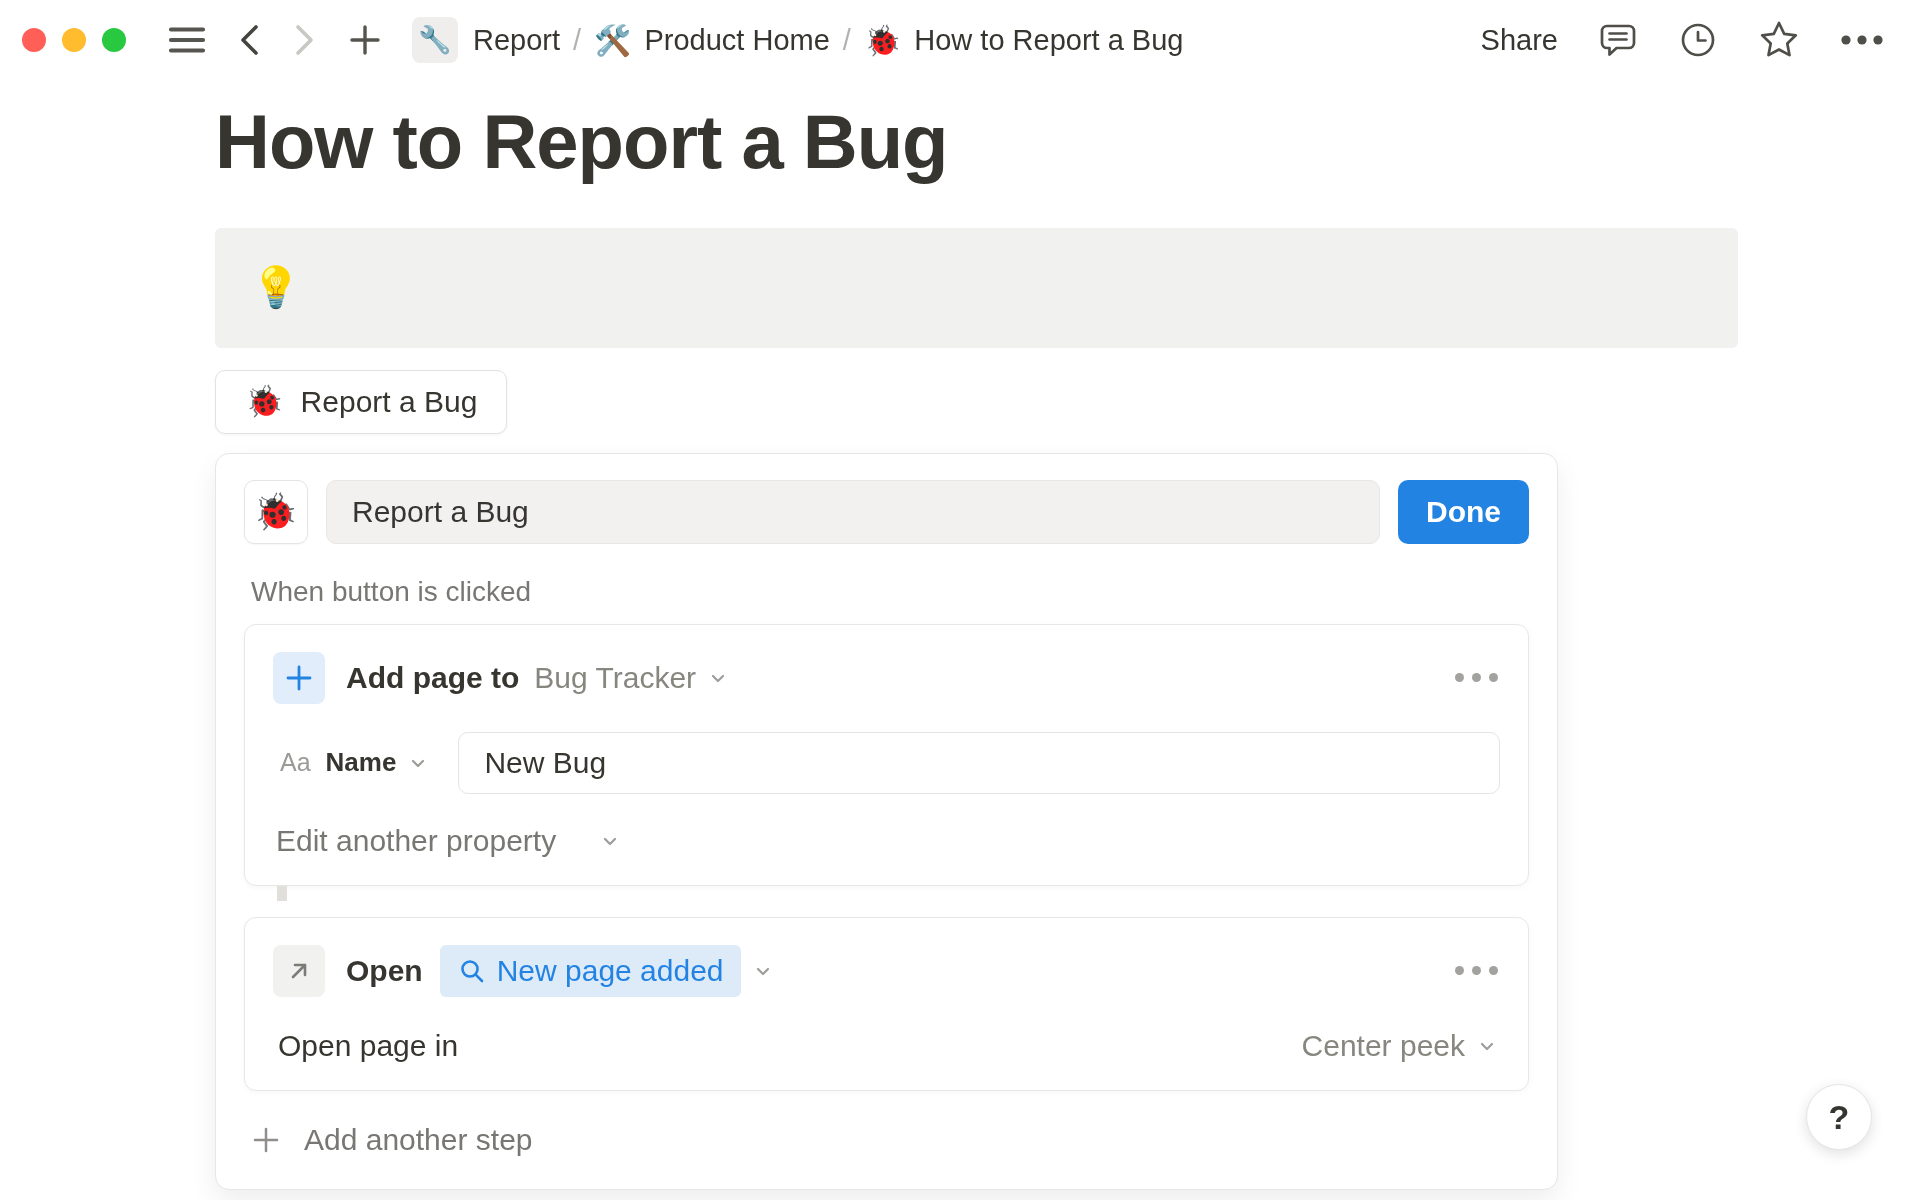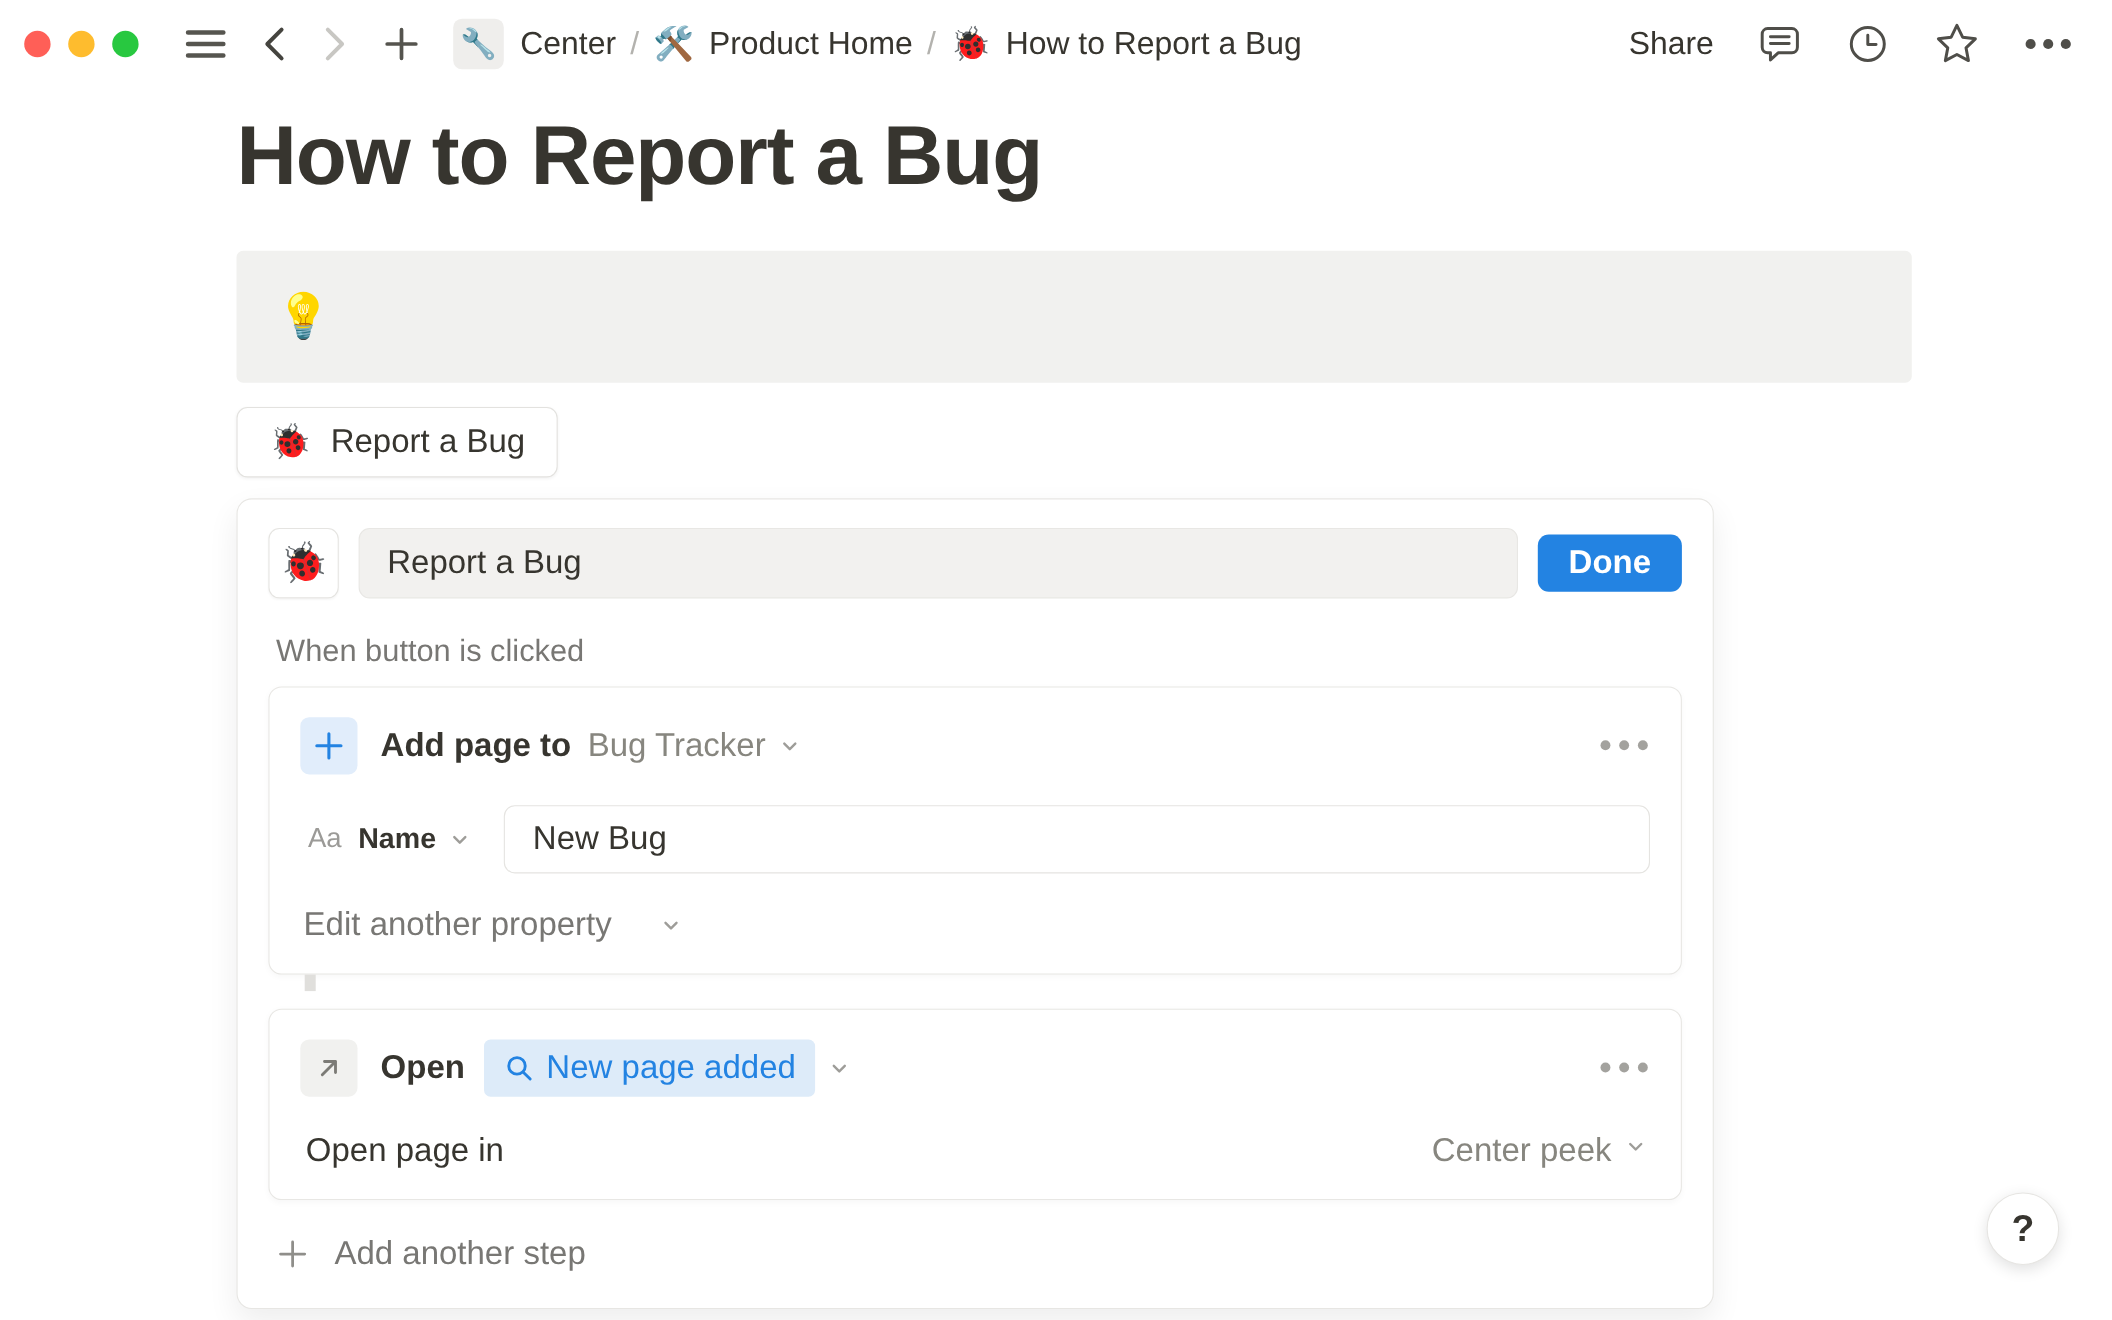--- a/index.html
+++ b/index.html
@@ -38,21 +38,21 @@
   .bug-button .emoji { font-size:31px; }
   
   .panel { margin-top:19px; width:1343px; background:#fff; border:1.5px solid #e7e6e3;
     border-radius:14px; box-shadow:0 12px 28px rgba(0,0,0,.07); padding:26px 28px 16px; }
   .panel-header { display:flex; align-items:center; gap:18px; }
   .emoji-box { width:64px; height:64px; border:1.5px solid #e5e4e1; border-radius:10px; flex:0 0 64px;
     display:flex; align-items:center; justify-content:center; font-size:36px;
     box-shadow:0 1px 2px rgba(0,0,0,.04); cursor:pointer; }
   .name-input { flex:1; height:64px; background:#f2f1ef; border:1px solid #e8e7e4; border-radius:10px;
     padding:0 25px; font-size:30px; color:#37352f; font-family:inherit; outline:none; }
-  .done-btn { width:131px; height:52px; background:#2383e2; color:#fff; font-size:30px; font-weight:700;
+  .done-btn { width:131px; height:64px; background:#2383e2; color:#fff; font-size:30px; font-weight:700;
     border:none; border-radius:10px; cursor:pointer; font-family:inherit; }
   .trigger-label { margin:32px 0 0 7px; font-size:28px; font-weight:500; color:#787774; }
   .card { margin-top:16px; border:1.5px solid #e8e7e4; border-radius:12px; background:#fff;
     padding:27px 28px; box-shadow:0 2px 6px rgba(0,0,0,.03); }
   .card-row { display:flex; align-items:center; }
   .action-iconbox { width:52px; height:52px; border-radius:8px; flex:0 0 52px;
     display:flex; align-items:center; justify-content:center; cursor:pointer; }
   .action-iconbox.blue { background:#e1edfb; }
   .action-iconbox.gray { background:#f1f1ef; }
   .action-label { margin-left:21px; font-size:30px; font-weight:700; color:#37352f; }
@@ -65,21 +65,21 @@
   .prop-type { font-size:25px; color:#9b9a97; margin-left:7px; }
   .prop-name { margin-left:15px; font-size:26px; font-weight:700; color:#37352f; cursor:pointer; }
   .value-input { margin-left:27px; flex:1; height:62px; background:#fff; border:1.5px solid #e5e4e1;
     border-radius:10px; padding:0 25px; font-size:30px; color:#37352f; font-family:inherit; outline:none; }
   .edit-row { margin-top:30px; margin-left:3px; display:flex; align-items:center;
     font-size:30px; color:#787774; cursor:pointer;gap:32px; }
   .connector { width:10px; height:15px; background:#e0dfdc; margin-left:33px; }
   .chip { margin-left:17px; display:inline-flex; align-items:center; gap:10px; height:52px;
     padding:16px 17px; background:#ddebf9; border-radius:6px; font-size:30px; font-weight:500;
     color:#2383e2; cursor:pointer; }
-  .openin-row { margin-top:32px; display:flex; align-items:flex-start; }
+  .openin-row { margin-top:32px; display:flex; align-items:center; }
   .openin-label { margin-left:5px; font-size:30px; font-weight:500; color:#37352f; }
   .openin-value { font-size:30px; color:#87867f; cursor:pointer; }
   .add-step { margin-top:32px; margin-left:7px; padding-bottom:16px; display:flex; align-items:center;
     gap:23px; font-size:30px; color:#787774; cursor:pointer; }
   .help-fab { position:absolute; left:1806px; top:1084px; width:66px; height:66px; border-radius:50%;
     background:#fff; border:1px solid #e6e5e2; box-shadow:0 4px 14px rgba(0,0,0,.12);
     display:flex; align-items:center; justify-content:center; font-size:34px; font-weight:700;
     color:#37352f; cursor:pointer; }
 </style>
 </head>
@@ -109,21 +109,21 @@
     </span>
     <span class="icon-btn">
       <svg width="34" height="34" viewBox="0 0 34 34">
           <path d="M17 4v26M4 17h26" stroke="#55544e" stroke-width="3.4" stroke-linecap="round"></path>
         </svg>
     </span>
   </div>
   <span class="crumb-iconbox">🔧</span>
   <div class="breadcrumb">
     <span class="crumb">
-      <span>Center</span>
+      <span>Report</span>
     </span>
     <span class="sep">/</span>
     <span class="crumb">
       <span class="crumb-emoji">🛠️</span>
       <span>Product Home</span>
     </span>
     <span class="sep">/</span>
     <span class="crumb">
       <span class="crumb-emoji">🐞</span>
       <span>How to Report a Bug</span>

